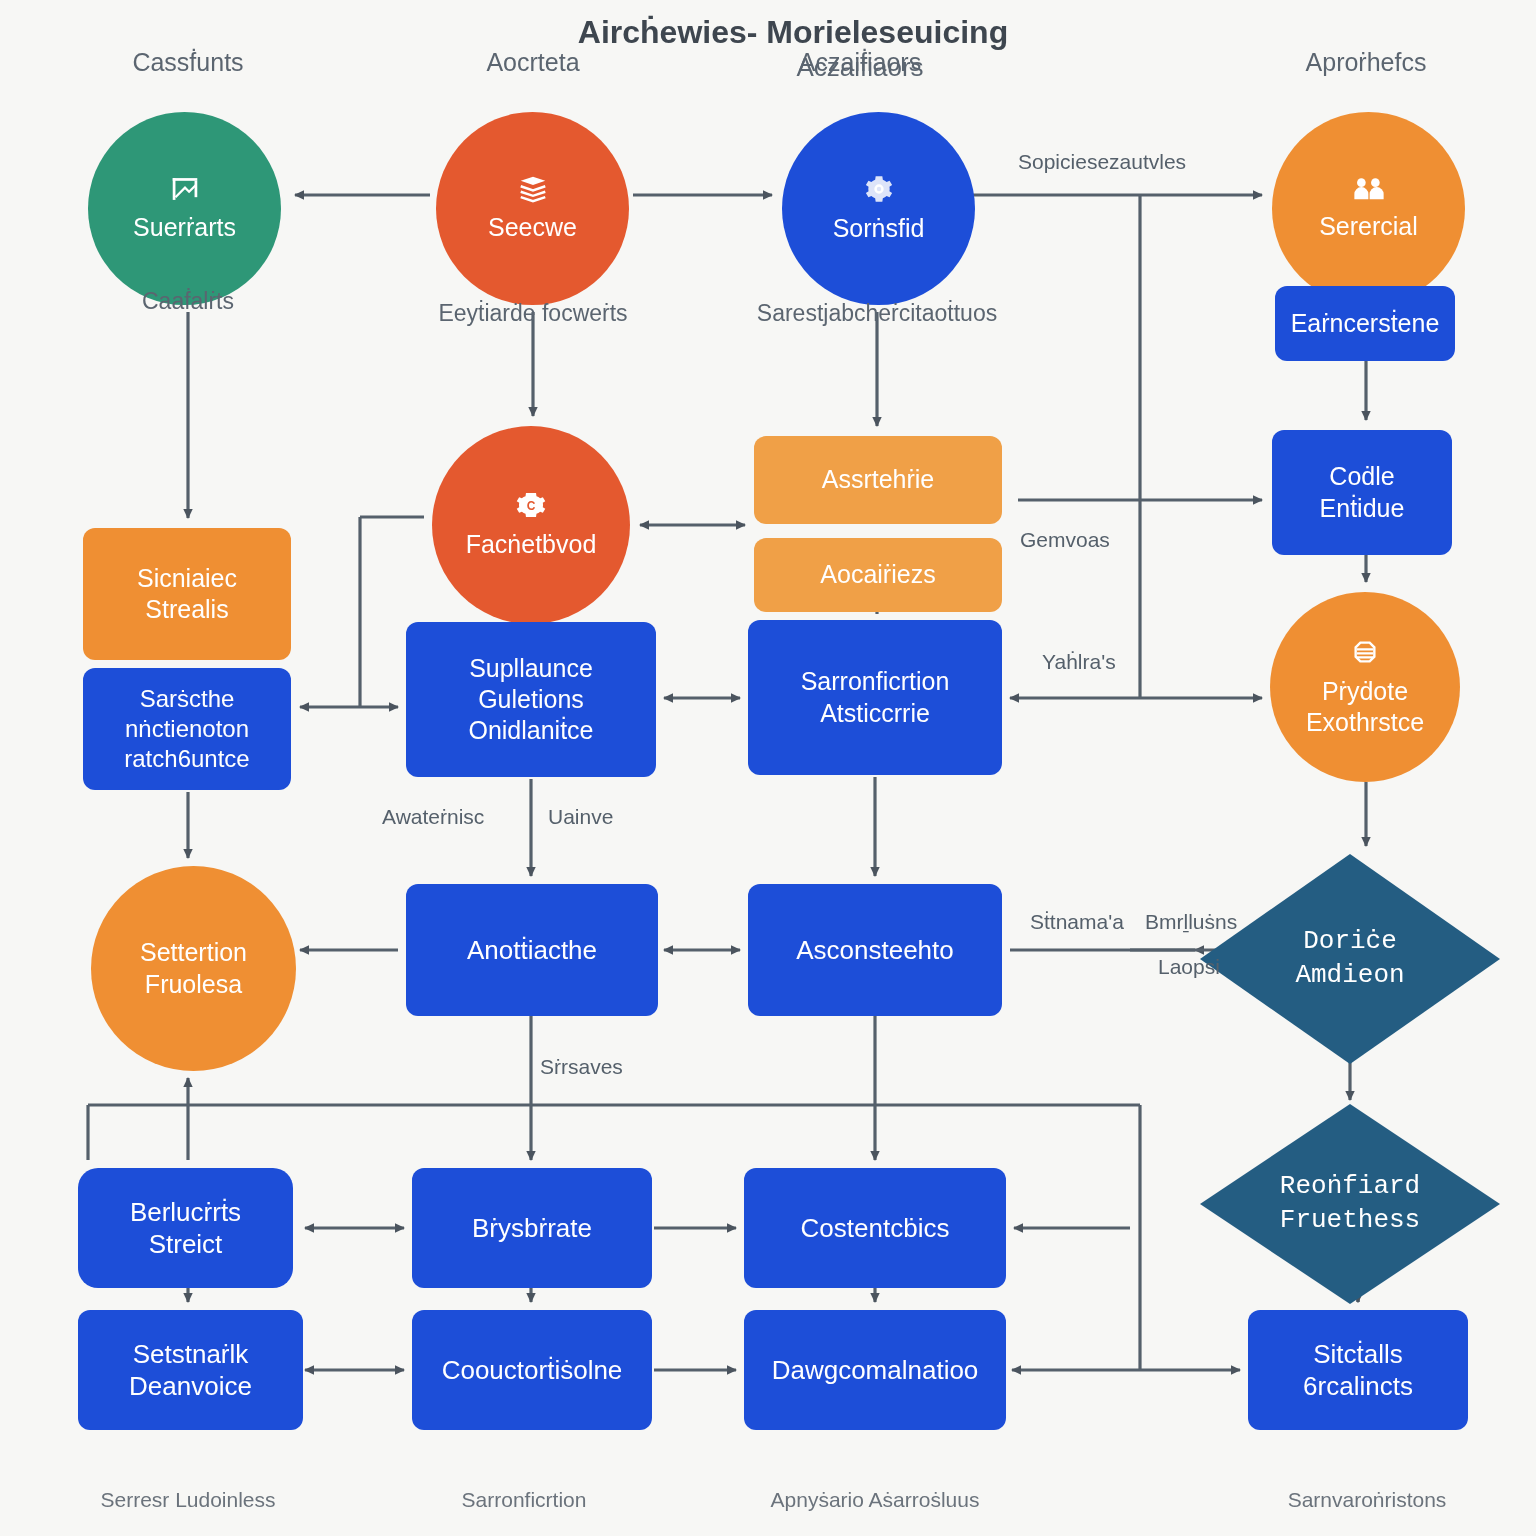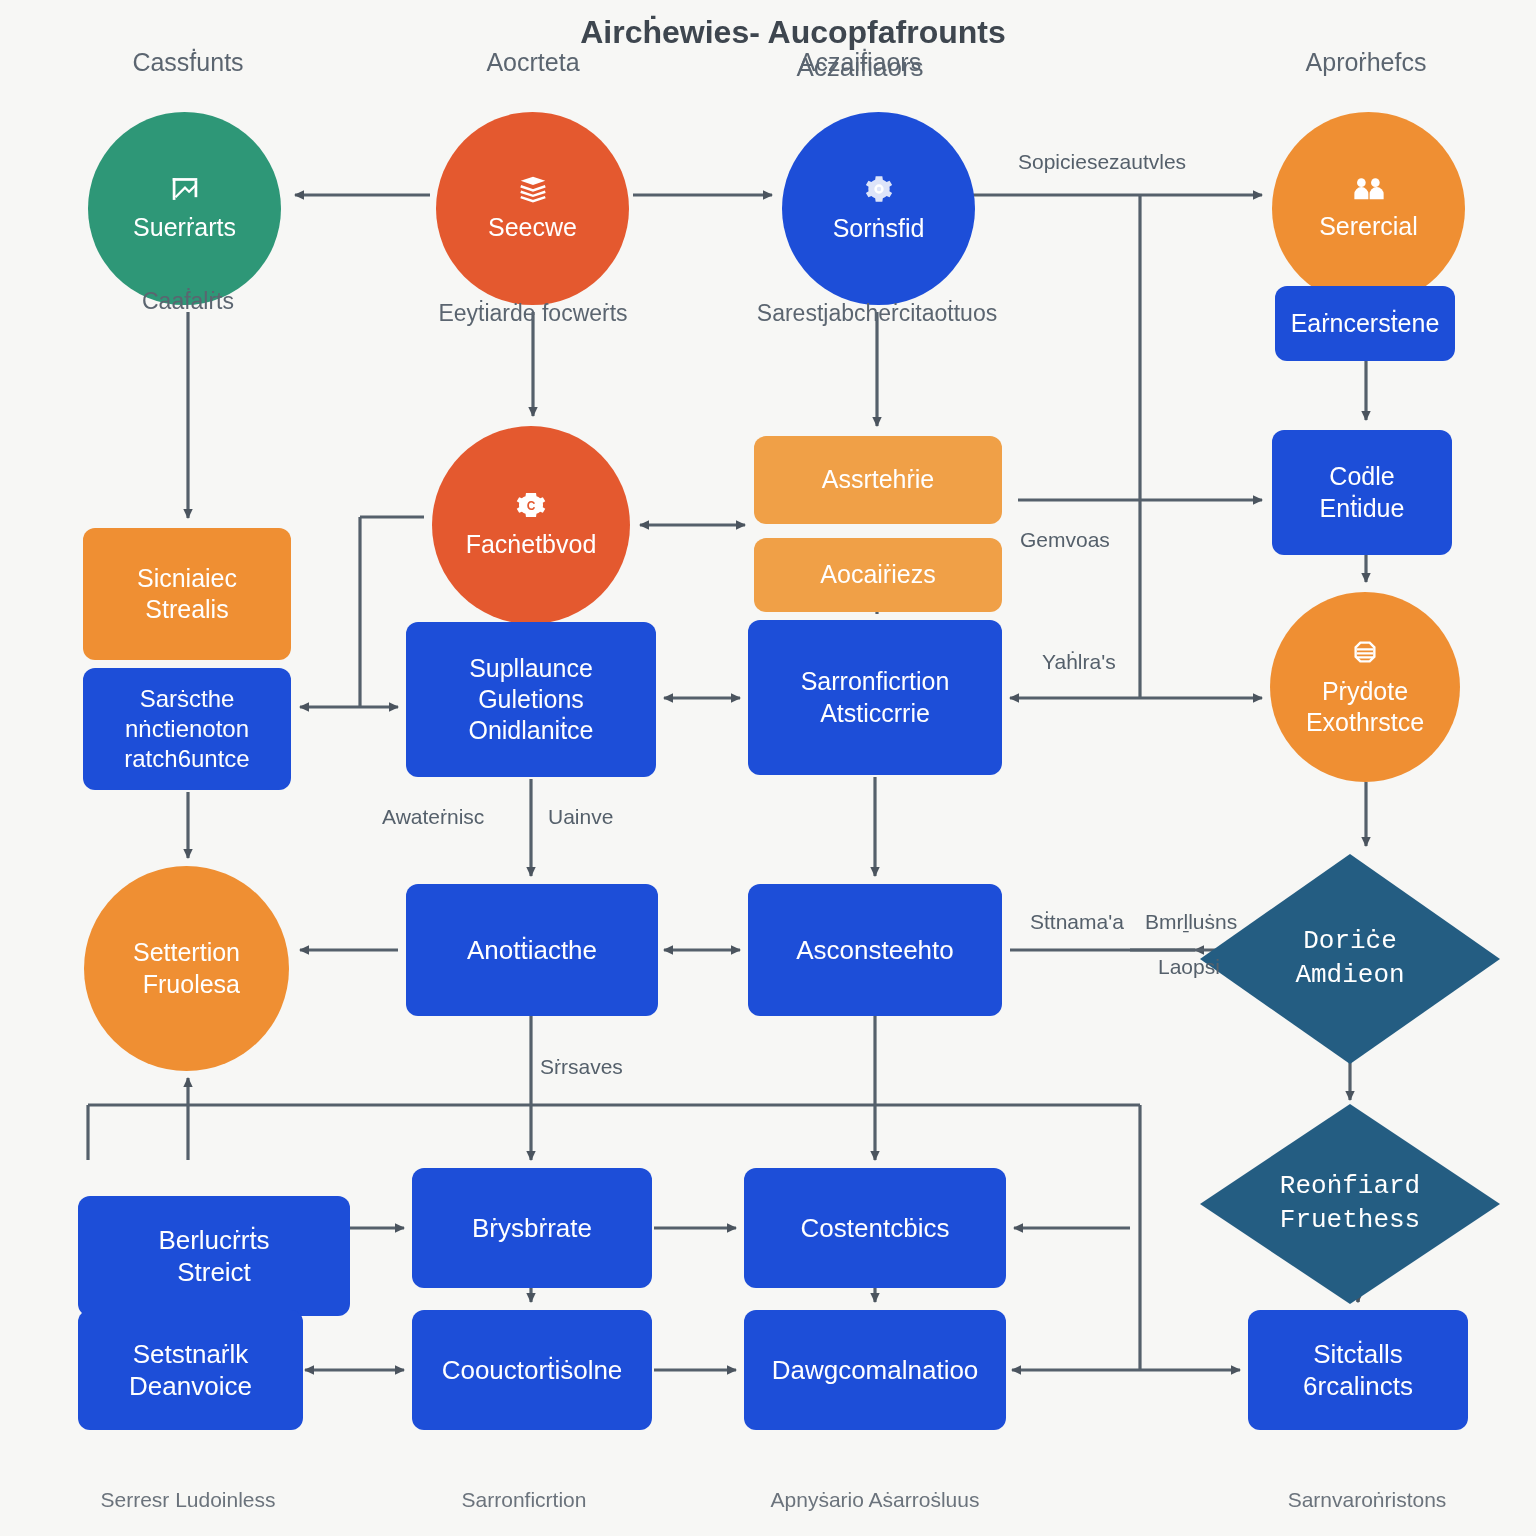--- a/index.html
+++ b/index.html
@@ -44,21 +44,21 @@
   #title{position:absolute;left:793px;top:14px;transform:translateX(-50%);
          color:#3e464f;font-size:32px;font-weight:bold;white-space:nowrap;}
   #subtitle{position:absolute;left:860px;top:52px;transform:translateX(-50%);
          color:#5b6570;font-size:26px;white-space:nowrap;}
 </style>
 </head>
 <body>
 
 <div id="canvas">
 
-  <div id="title">Aircḣewies- Aucopfafrounts</div>
+  <div id="title">Aircḣewies- Morieleseuicing</div>
   <div id="subtitle">Aczaifiaors</div>
 
   <svg class="edges" viewBox="0 0 1536 1536">
     <defs>
       <marker id="ah" markerWidth="11" markerHeight="11" refX="9" refY="5.5" orient="auto" markerUnits="userSpaceOnUse">
         <path d="M0,0.8 L10,5.5 L0,10.2 Z" fill="#4b545e"></path>
       </marker>
       <marker id="ahs" markerWidth="11" markerHeight="11" refX="2" refY="5.5" orient="auto" markerUnits="userSpaceOnUse">
         <path d="M11,0.8 L1,5.5 L11,10.2 Z" fill="#4b545e"></path>
       </marker>
@@ -225,31 +225,31 @@
 Enṫidue</div>
       </div>
       <div class="node circ c-orange" style="left: 1270px; top: 592px; width: 190px; height: 190px;">
         <span class="icon"><svg width="34" height="32" viewBox="0 0 24 24">
             <path d="M5 8.5 L8.5 5 h7 L19 8.5 v7 L15.5 19 h-7 L5 15.5 z" fill="none" stroke="#fff" stroke-width="1.8"></path>
             <path d="M6 10h12M6 13h12M6 16h12" stroke="#fff" stroke-width="1.6"></path>
           </svg></span>
         <div class="lbl" style="font-size: 25px;">Pṙyḋote
 Exothrstce</div>
       </div>
-      <div class="node circ c-orange" style="left: 84px; top: 866px; width: 205px; height: 205px; text-align: right;">
+      <div class="node circ c-orange" style="left: 91px; top: 866px; width: 205px; height: 205px;">
         <div class="lbl" style="font-size: 25px;">Settertion
 Fruolesa</div>
       </div>
       <div class="node rect c-blue" style="left: 406px; top: 884px; width: 252px; height: 132px;">
         <div class="lbl" style="font-size: 26px;">Anotṫiacthe</div>
       </div>
       <div class="node rect c-blue" style="left: 748px; top: 884px; width: 254px; height: 132px;">
         <div class="lbl" style="font-size: 26px;">Asconsteehto</div>
       </div>
-      <div class="node rect c-blue" style="left: 78px; top: 1196px; width: 272px; height: 120px;">
+      <div class="node rect c-blue" style="left: 78px; top: 1168px; width: 215px; height: 120px; border-radius: 20px;">
         <div class="lbl" style="font-size: 26px;">Berlucṙrṫs
 Streict</div>
       </div>
       <div class="node rect c-blue" style="left: 412px; top: 1168px; width: 240px; height: 120px;">
         <div class="lbl" style="font-size: 26px;">Bṙysbṙrate</div>
       </div>
       <div class="node rect c-blue" style="left: 744px; top: 1168px; width: 262px; height: 120px;">
         <div class="lbl" style="font-size: 26px;">Costentcḃics</div>
       </div>
       <div class="node rect c-blue" style="left: 78px; top: 1310px; width: 225px; height: 120px;">

